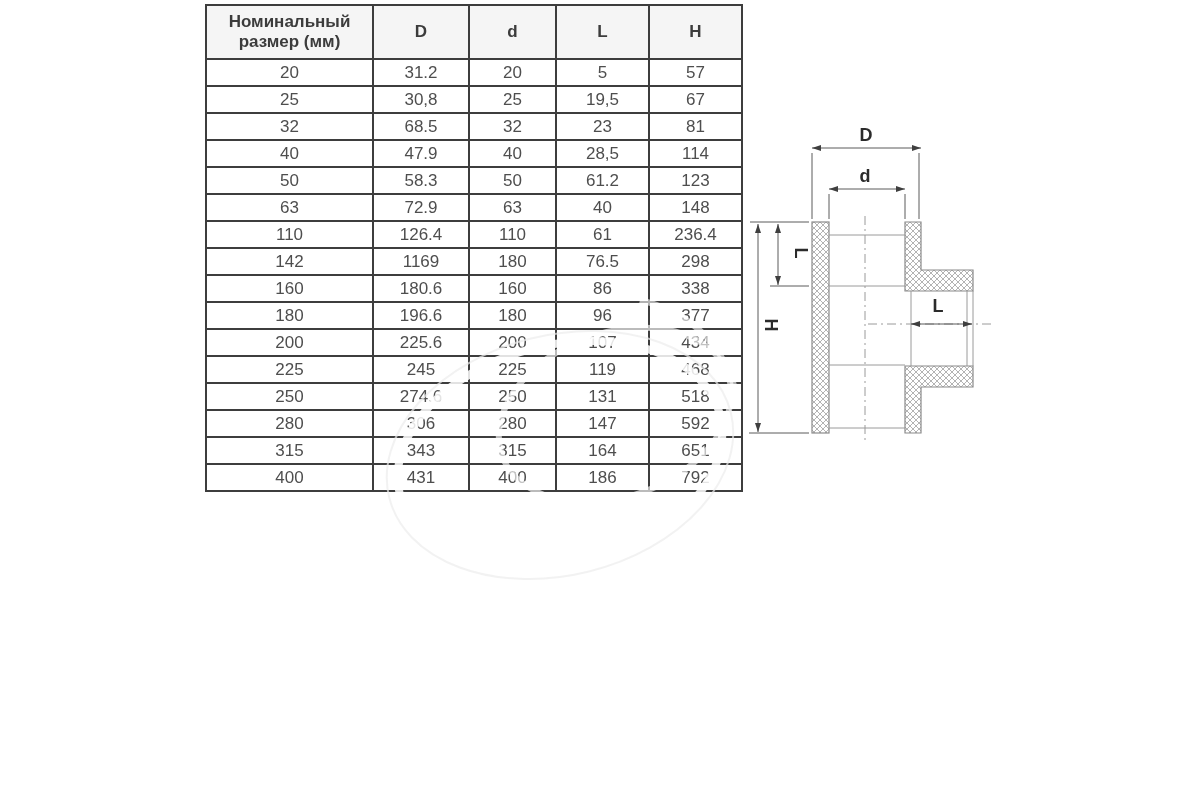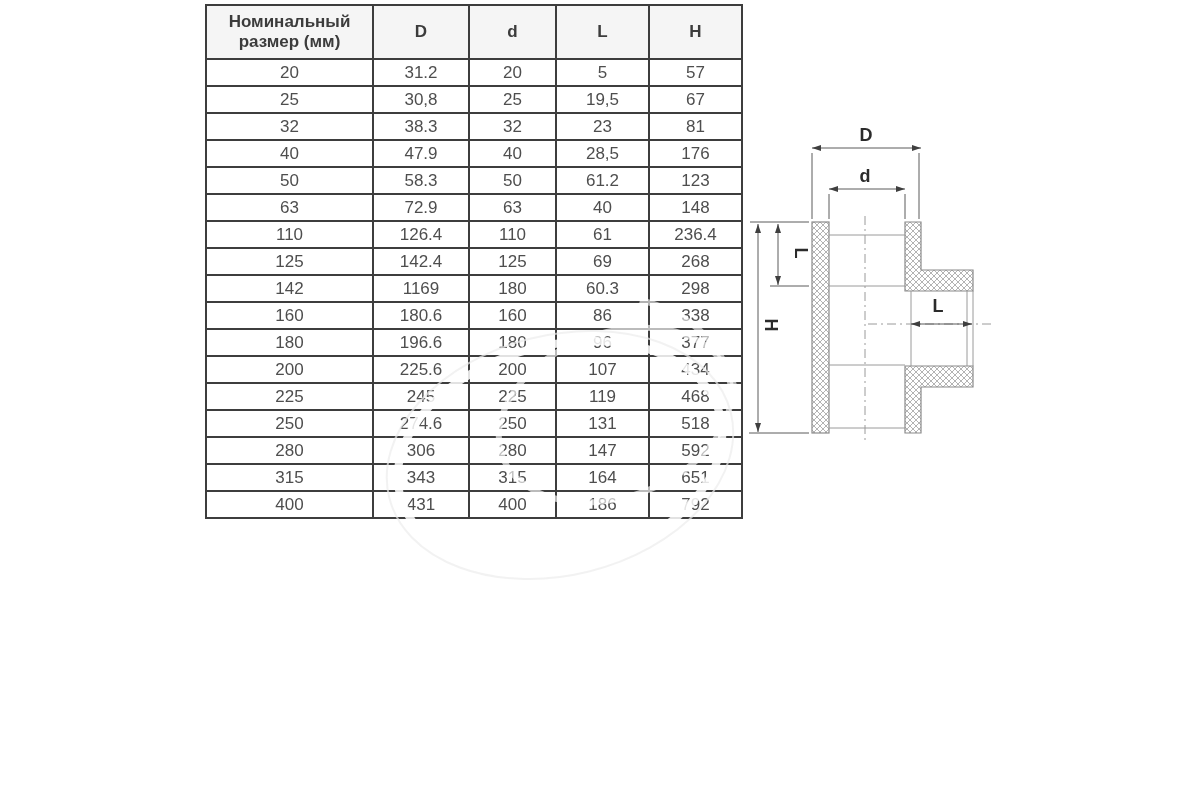--- a/index.html
+++ b/index.html
@@ -92,31 +92,31 @@
         </tr>
         <tr>
           <td>25</td>
           <td>30,8</td>
           <td>25</td>
           <td>19,5</td>
           <td>67</td>
         </tr>
         <tr>
           <td>32</td>
-          <td>38.3</td>
+          <td>68.5</td>
           <td>32</td>
           <td>23</td>
           <td>81</td>
         </tr>
         <tr>
           <td>40</td>
           <td>47.9</td>
           <td>40</td>
           <td>28,5</td>
-          <td>176</td>
+          <td>114</td>
         </tr>
         <tr>
           <td>50</td>
           <td>58.3</td>
           <td>50</td>
           <td>61.2</td>
           <td>123</td>
         </tr>
         <tr>
           <td>63</td>
@@ -126,31 +126,24 @@
           <td>148</td>
         </tr>
         <tr>
           <td>110</td>
           <td>126.4</td>
           <td>110</td>
           <td>61</td>
           <td>236.4</td>
         </tr>
         <tr>
-          <td>125</td>
-          <td>142.4</td>
-          <td>125</td>
-          <td>69</td>
-          <td>268</td>
-        </tr>
-        <tr>
           <td>142</td>
           <td>1169</td>
           <td>180</td>
-          <td>60.3</td>
+          <td>76.5</td>
           <td>298</td>
         </tr>
         <tr>
           <td>160</td>
           <td>180.6</td>
           <td>160</td>
           <td>86</td>
           <td>338</td>
         </tr>
         <tr>

